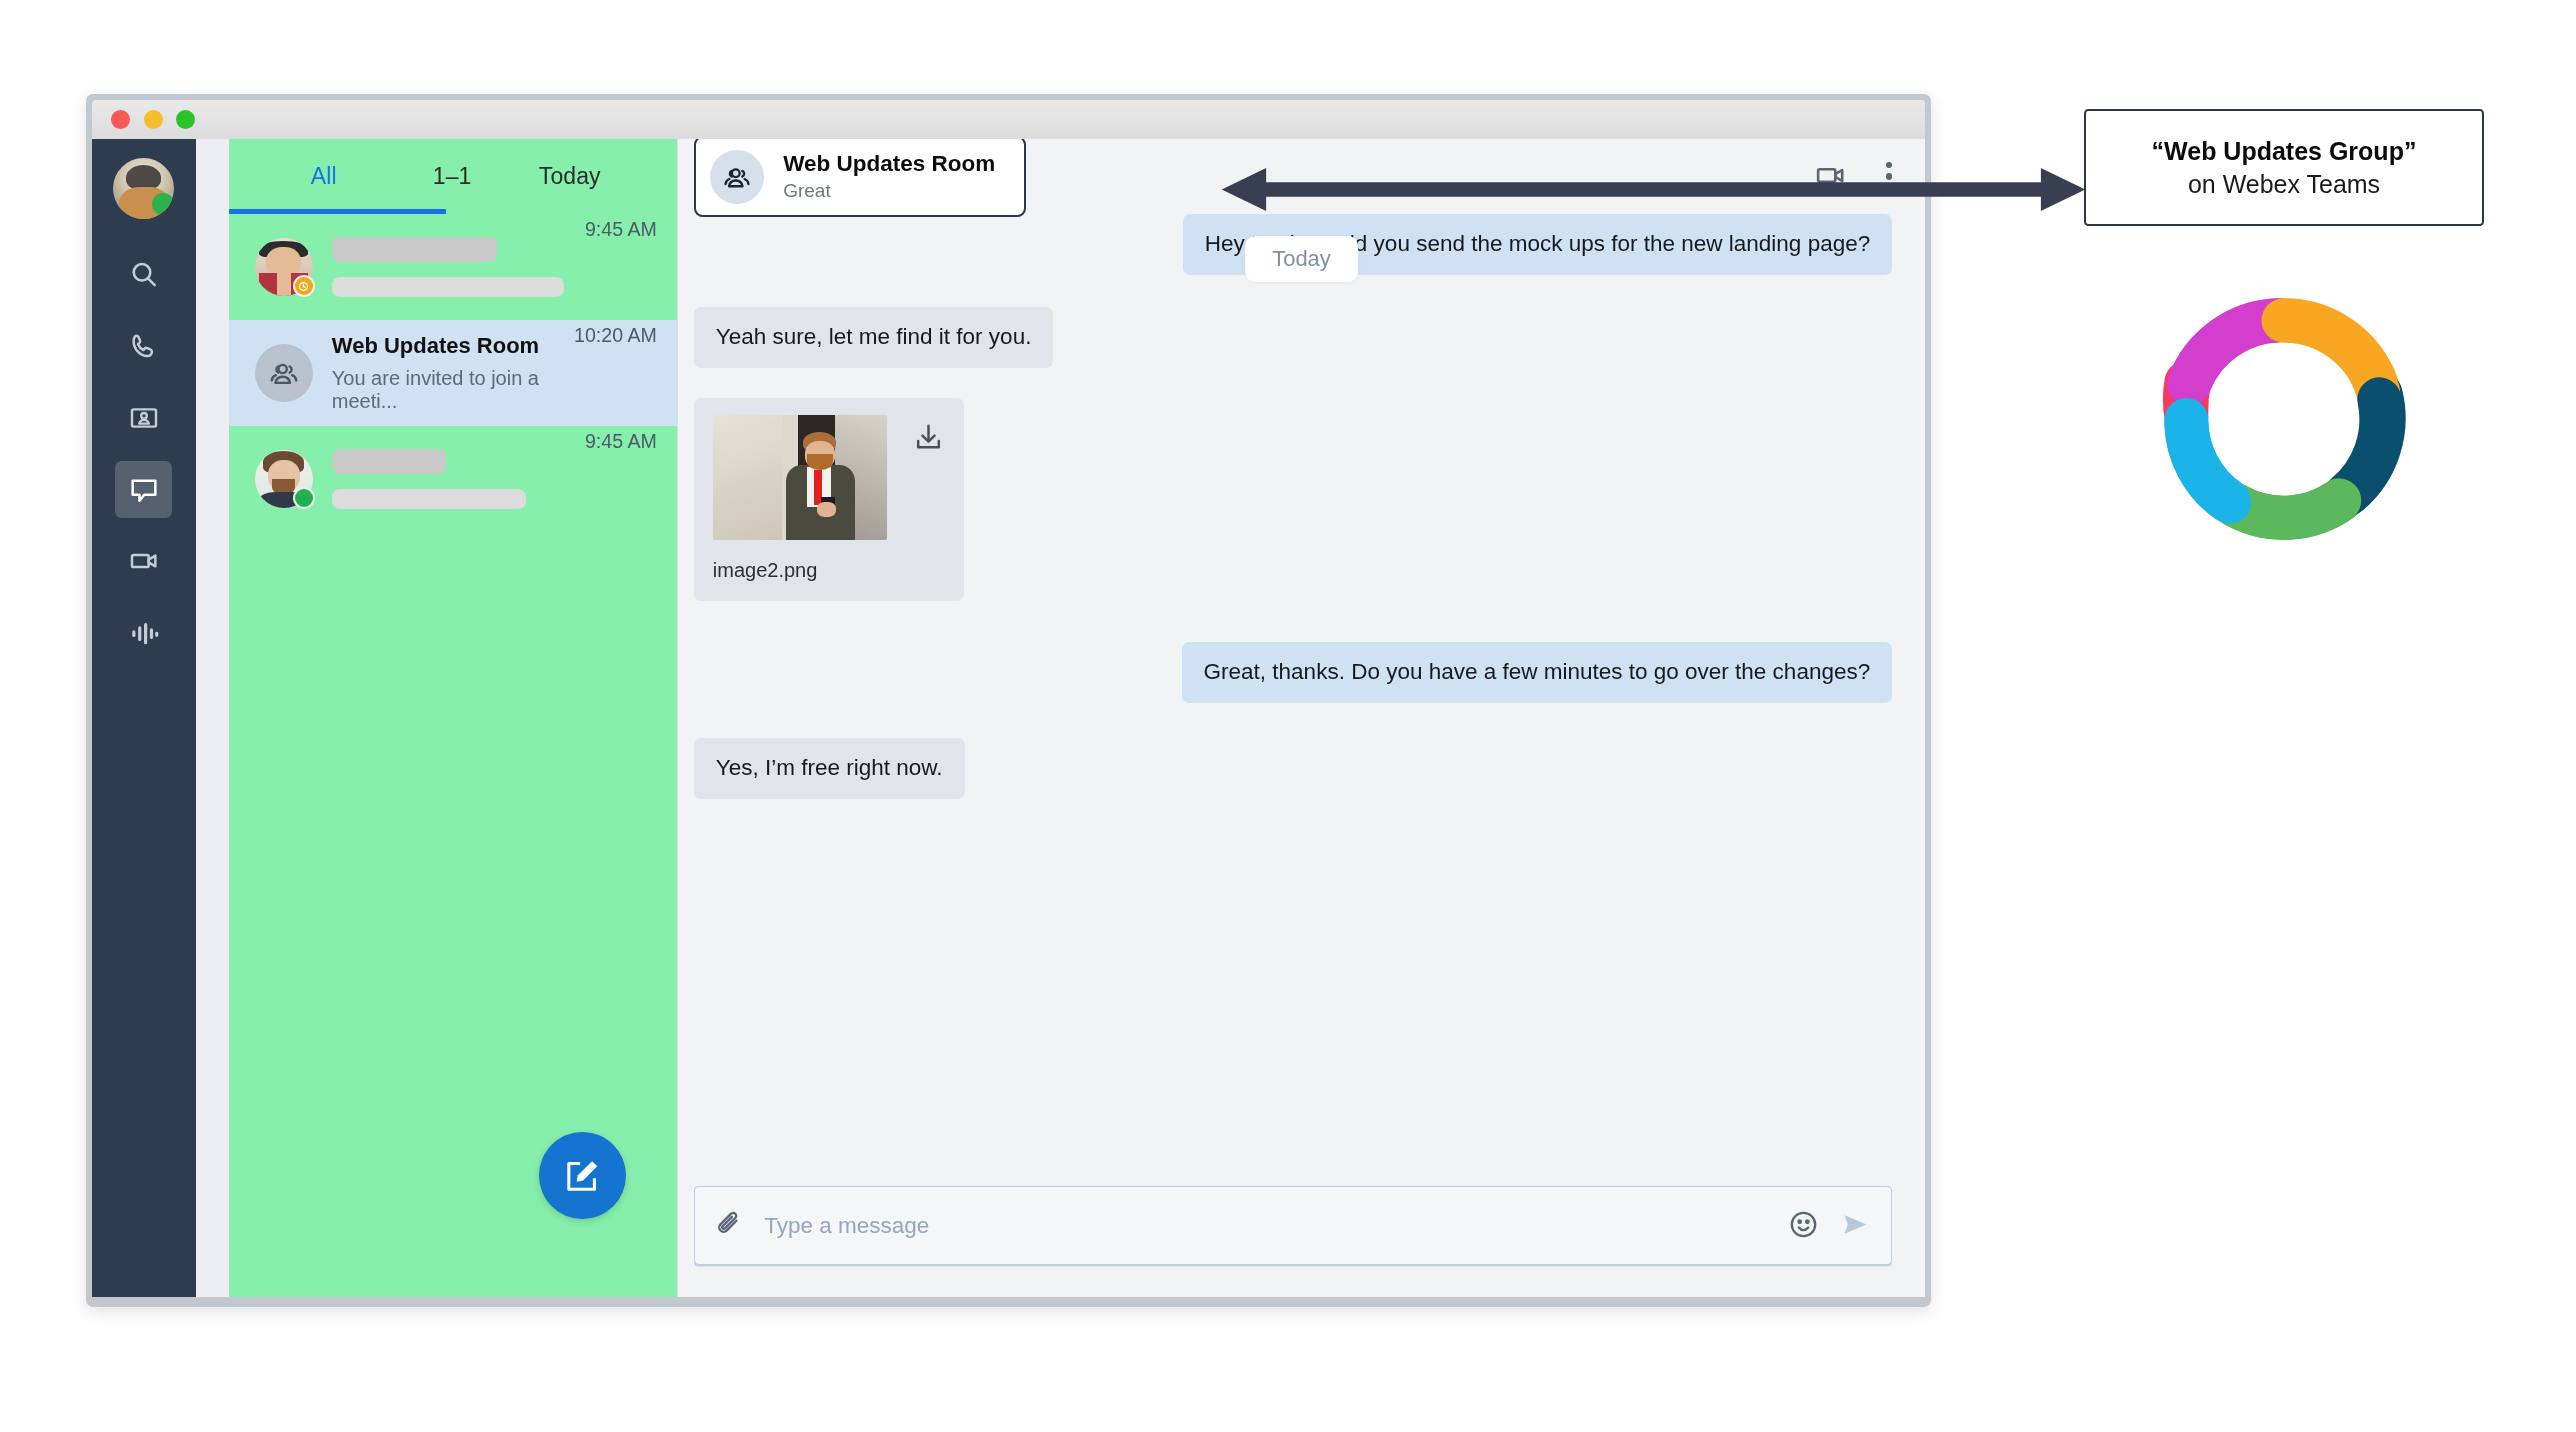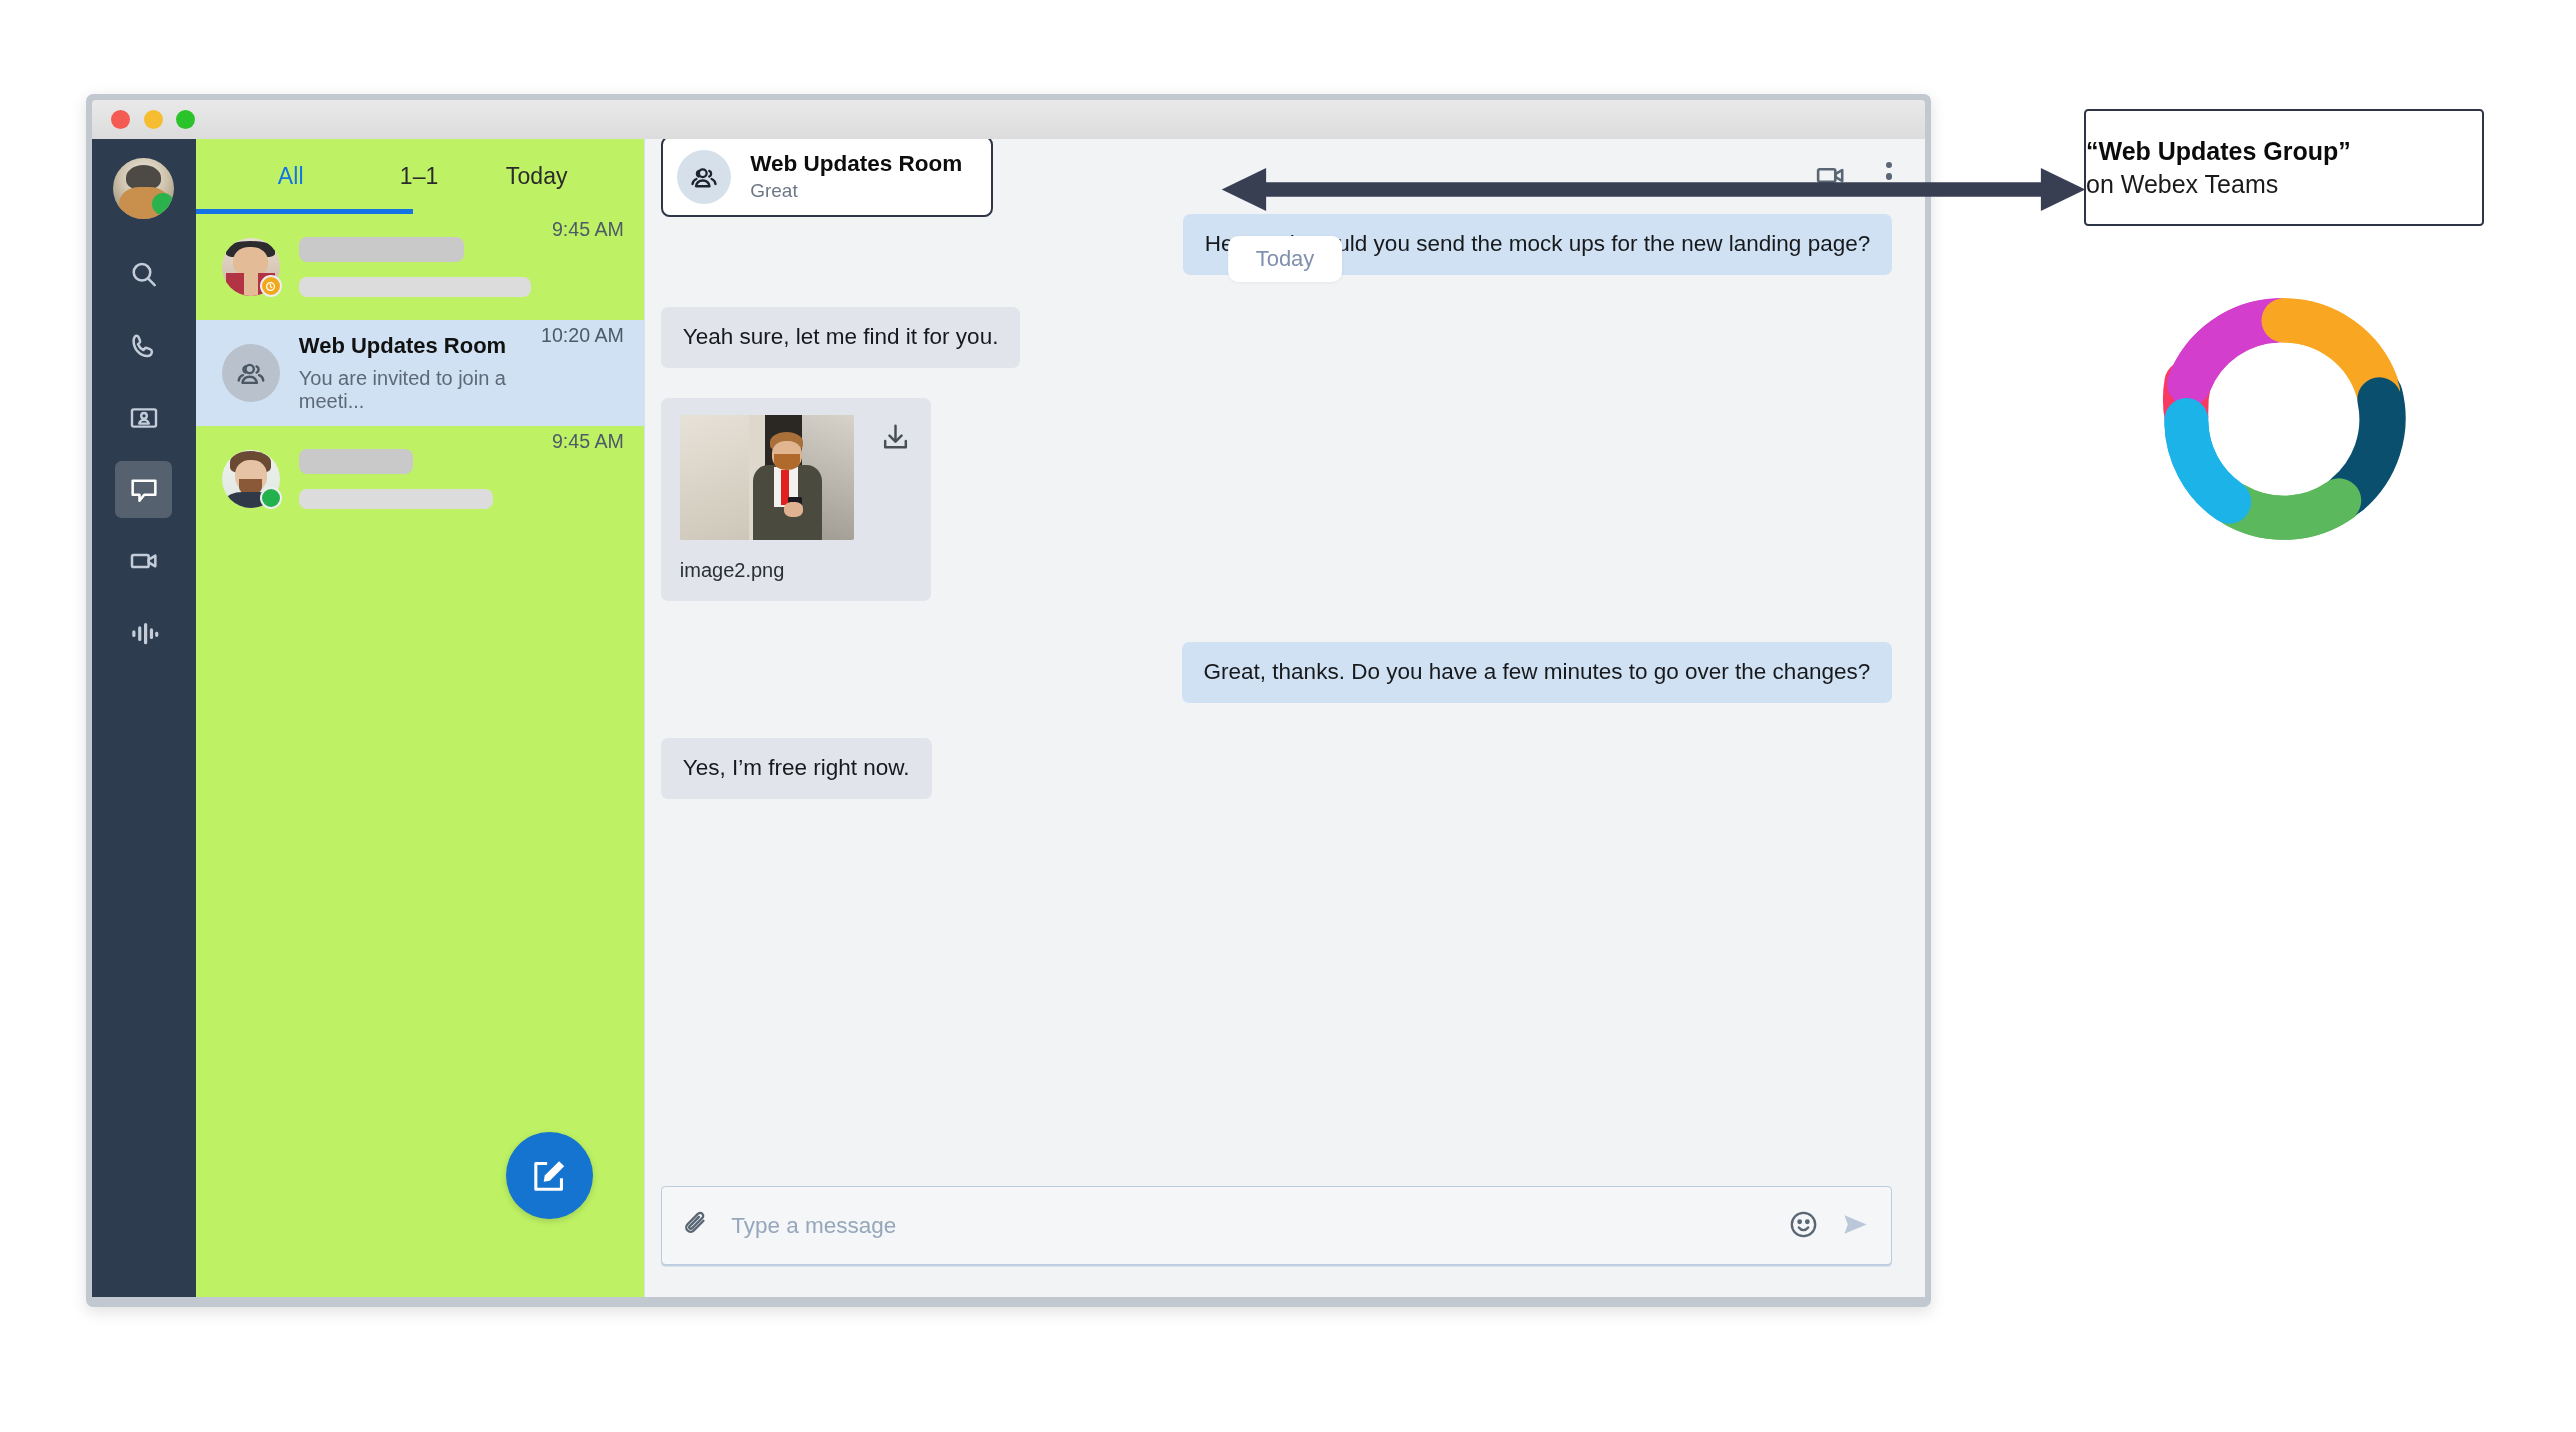--- a/index.html
+++ b/index.html
@@ -64,22 +64,22 @@
   .rail-btn {
     width: 57px; height: 57px; border-radius: 6.5px;
     display: flex; align-items: center; justify-content: center;
     margin-bottom: 14.5px; cursor: pointer;
   }
   .rail-btn.active { background: #56616f; }
   .rail-btn svg { width: 32px; height: 32px; }
 
   
   .list-col {
-    width: 449px; background: #bef264; position: relative;
-    border-right: 0.7px solid #dcdfe3; flex-shrink: 0;
+    width: 449px; background: #86efac; position: relative;
+    border-right: 0.7px solid #dcdfe3; flex-shrink: 0; margin-left: 33px;
   }
   .tabs { height: 75px; display: flex; align-items: center; position: relative; }
   .tab {
     font-size: 23px; color: #2b2b2b; cursor: pointer; letter-spacing: 0.1px;
   }
   .tab.active { color: #1474e6; }
   .tab-all { position: absolute; left: 82px; }
   .tab-one { position: absolute; left: 204px; }
   .tab-rooms { position: absolute; left: 310px; }
   .tab-underline {
@@ -231,21 +231,21 @@
     flex: 1; border: none; outline: none; background: transparent;
     font-size: 22.5px; color: #3b4654; font-family: "Liberation Sans", sans-serif;
   }
   .composer-input::placeholder { color: #96a6bb; }
 
   
   .arrow { position: absolute; left: 1217px; top: 168px; width: 873px; height: 43px; }
   .callout {
     position: absolute; left: 2084px; top: 109px; width: 400px; height: 117px;
     background: #ffffff; border: 2.2px solid #2e3547; border-radius: 4.3px;
-    display: flex; flex-direction: column; align-items: flex-start; justify-content: center;
+    display: flex; flex-direction: column; align-items: center; justify-content: center;
   }
   .callout-l1 { font-size: 25px; font-weight: bold; color: #0b0b0b; line-height: 1.3; }
   .callout-l2 { font-size: 25px; color: #1a1a1a; line-height: 1.3; }
   .webex-logo { position: absolute; left: 2154px; top: 288px; width: 259px; height: 259px; }
 </style>
 </head>
 <body>
 
 <div class="stage">
 

